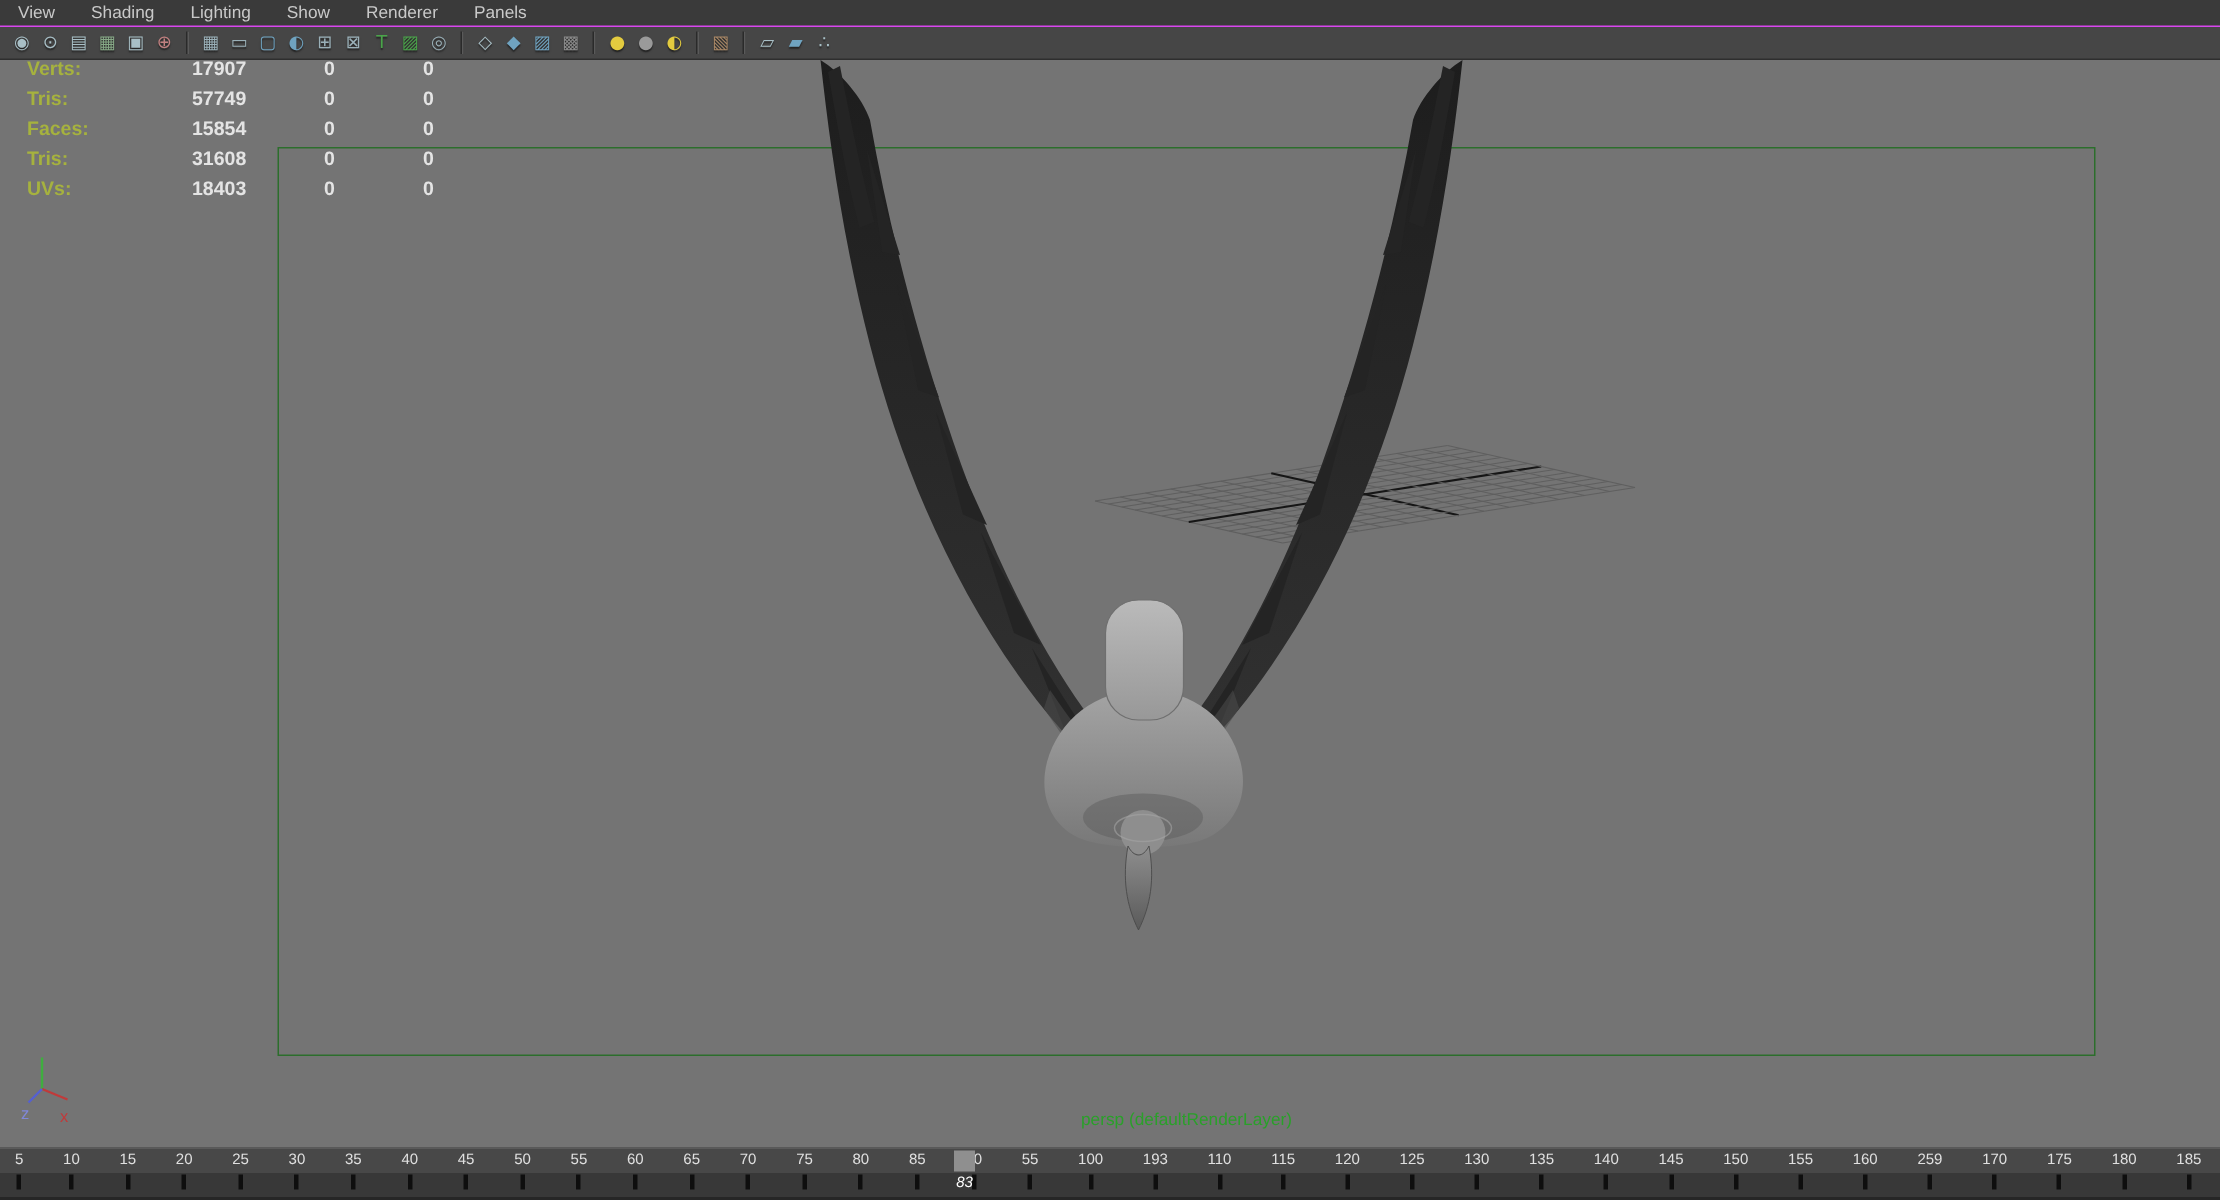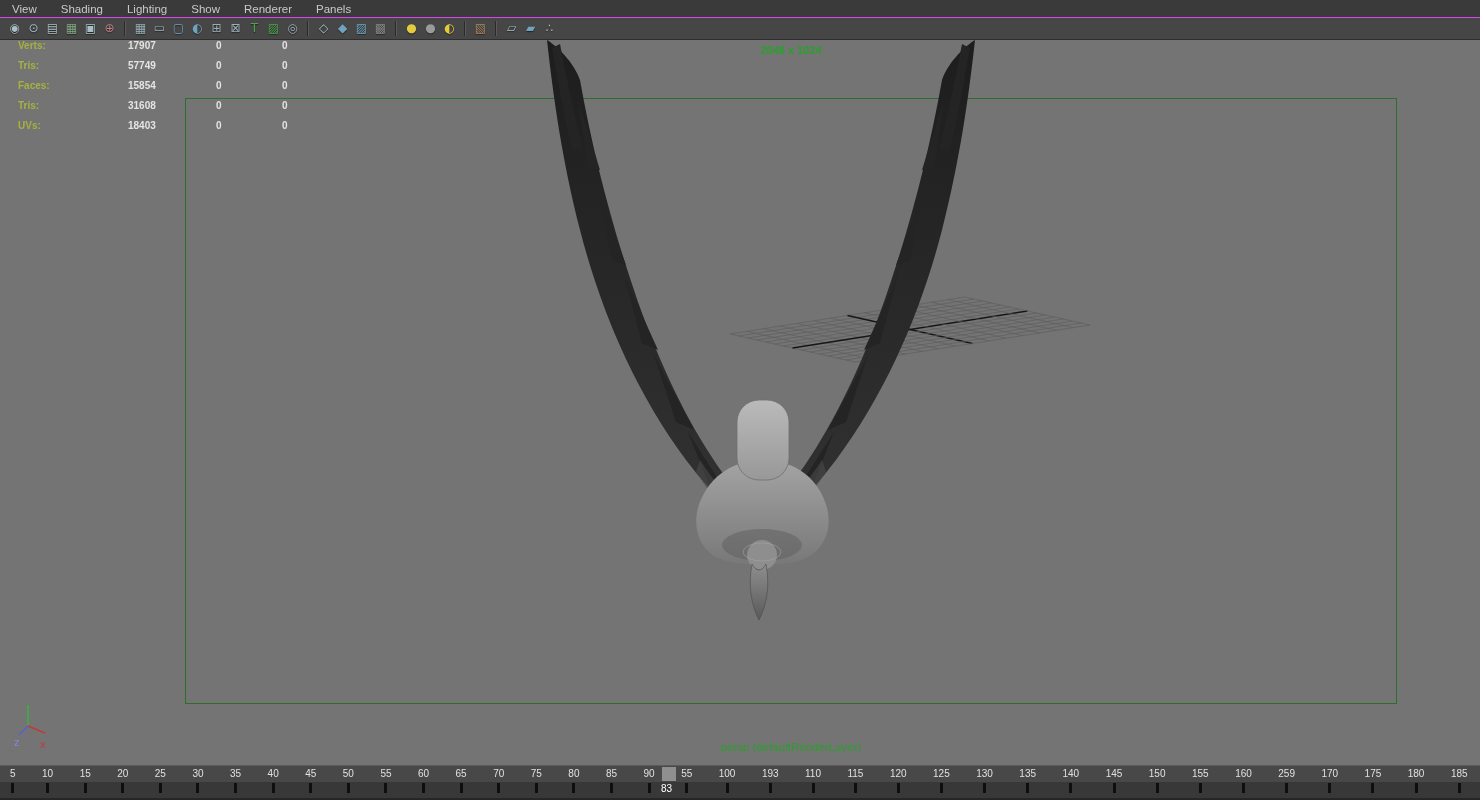--- a/index.html
+++ b/index.html
@@ -44,40 +44,40 @@
     color:#2aa02a;font-size:11px;font-weight:bold;
   }
   #persp-label{
     position:absolute;left:185px;top:701px;width:1212px;text-align:center;
     color:#2aa02a;font-size:11.5px;font-weight:normal;
   }
   
   #hud{position:absolute;left:18px;top:-4px;}
   .hud-row{
     display:grid;grid-template-columns:86px 88px 66px 66px;
-    height:20px;line-height:20px;font-size:10px;font-weight:bold;
+    height:20px;line-height:20px;font-size:13px;font-weight:bold;
   }
   .hud-label{color:#a6b23e;}
   .hud-val{color:#e4e4e4;margin-left:24px;}
   
   #axis{position:absolute;left:12px;top:660px;}
   
   #timeline{
     position:absolute;bottom:0;left:0;right:0;height:35px;
     background:linear-gradient(#484848 0 16px,#383838 16px 32px,#262626 32px 100%);
     border-top:1px solid #5a5a5a;box-sizing:border-box;
   }
   .tl-track{
     position:relative;display:flex;justify-content:space-between;
     padding:0 12px 0 10px;height:100%;
   }
   .tl-cell{display:flex;flex-direction:column;align-items:center;}
   .tl-num{font-size:10px;color:#e0e0e0;height:15px;line-height:15px;}
   .tl-mark{width:3px;height:10px;background:#0e0e0e;margin-top:2px;}
-  .tl-current{position:absolute;left:661px;top:1px;width:16px;text-align:left;}
+  .tl-current{position:absolute;left:635px;top:1px;width:16px;text-align:center;font-style:italic;}
   .tl-current-block{width:14px;height:14px;background:#8f8f8f;margin:0 auto;}
   .tl-current-label{display:block;font-size:10px;color:#ffffff;margin-top:2px;}
 </style>
 </head>
 <body>
 
 <div id="menubar">
 
     <span class="menu-item">View</span>
 
@@ -265,21 +265,20 @@
       </div>
 
       <div class="hud-row">
         <span class="hud-label">UVs:</span>
         <span class="hud-val">18403</span>
         <span class="hud-val">0</span>
         <span class="hud-val">0</span>
       </div>
     </div>
 
-  <div id="res-label">2048 x 1024</div>
 
   <div id="persp-label">persp (defaultRenderLayer)</div>
 
   <svg id="axis" width="48" height="52" viewBox="0 0 48 52">
     <line x1="16" y1="26" x2="16" y2="5" stroke="#3fae3f" stroke-width="1.6"></line>
     <line x1="16" y1="26" x2="33" y2="33" stroke="#c03a3a" stroke-width="1.6"></line>
     <line x1="16" y1="26" x2="7" y2="35" stroke="#5560d0" stroke-width="1.6"></line>
     <text x="2" y="46" font-size="11" fill="#8088d8" font-family="Liberation Sans,sans-serif">z</text>
     <text x="28" y="48" font-size="11" fill="#c03a3a" font-family="Liberation Sans,sans-serif">x</text>
   </svg>

